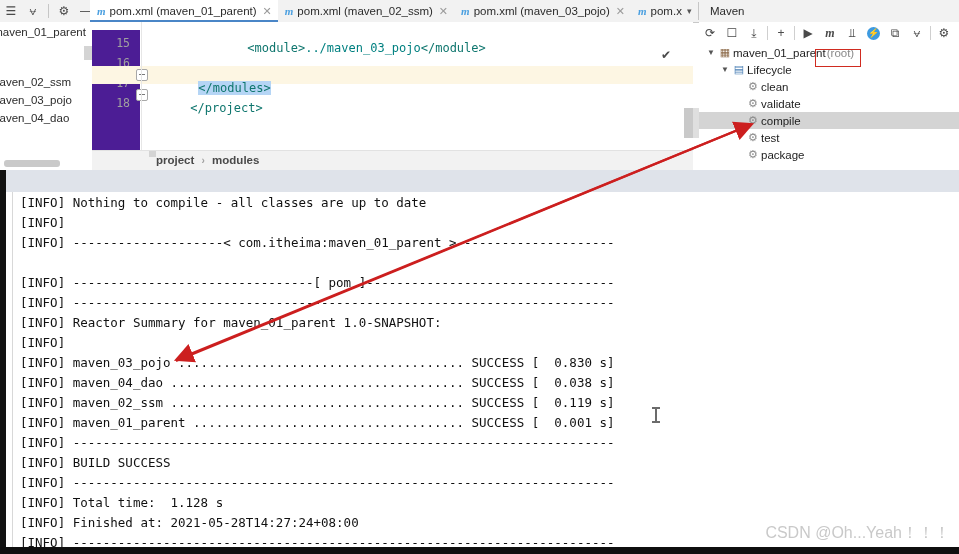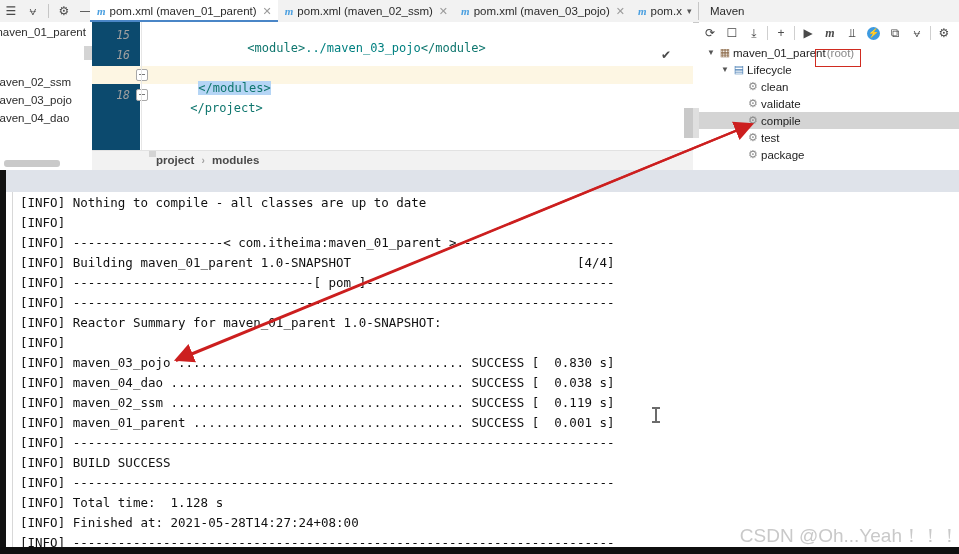--- a/index.html
+++ b/index.html
@@ -31,21 +31,21 @@
   .vdiv-top{position:absolute;left:698px;top:2px;width:1px;height:18px;background:#c6c6c6;}
 
   
   .leftstrip{position:absolute;left:0;top:22px;width:92px;height:148px;background:#ffffff;overflow:hidden;}
   .ls-row{position:absolute;font-size:11.5px;color:#2b2b2b;white-space:nowrap;}
   .ls-scroll{position:absolute;left:4px;top:160px;width:56px;height:7px;background:#c9c9c9;border-radius:3px;}
   .ls-edge{position:absolute;left:84px;top:24px;width:8px;height:14px;background:#d4d4d4;}
 
   
   .editor{position:absolute;left:92px;top:22px;width:601px;height:128px;background:#ffffff;overflow:hidden;}
-  .gutter{position:absolute;left:0;top:0;width:48px;height:128px;background:#0c4a6e;font-style:italic;}
+  .gutter{position:absolute;left:0;top:8px;width:48px;height:128px;background:#4c1d95;}
   .gline{position:absolute;right:10px;font-size:11.5px;color:#a0a0a0;font-family:"DejaVu Sans Mono",monospace;}
   .gsep{position:absolute;left:49px;top:0;width:1px;height:128px;background:#e6e6e6;}
   .fold{position:absolute;left:44px;width:10px;height:10px;border:1px solid #a8a8a8;background:#fff;border-radius:2px;}
   .fold:before{content:"";position:absolute;left:2px;top:4px;width:6px;height:1px;background:#7a7a7a;}
   .codeline{position:absolute;font-family:"DejaVu Sans Mono",monospace;font-size:12px;white-space:pre;color:#000;}
   .hl-row{position:absolute;left:0;width:601px;height:18px;background:#fdf6e3;}
   .tagc{color:#0f766e;}
   .txtc{color:#008080;}
   .selbox{background:#b5d5f5;}
   .chk{position:absolute;right:22px;top:26px;color:#4a4a4a;font-size:12px;}
@@ -75,21 +75,21 @@
   .console{position:absolute;left:0;top:170px;width:959px;height:300px;background:#ffffff;}
   .console-top{position:absolute;left:0;top:0;width:959px;height:22px;background:#dfe3ea;}
   .console-body{position:absolute;left:0;top:22px;width:959px;height:362px;background:#ffffff;overflow:hidden;}
   .cline{position:absolute;left:20px;font-family:"DejaVu Sans Mono",monospace;font-size:12.5px;color:#111;white-space:pre;}
   .cside{position:absolute;left:0;top:0;width:12px;height:362px;background:#ffffff;border-right:1px solid #d8d8d8;}
   .sidemark{position:absolute;left:1px;font-size:7px;color:#9a9a9a;font-family:"DejaVu Sans Mono",monospace;}
   .ibeam{position:absolute;left:655px;top:408px;width:2px;height:14px;background:#6b6b6b;}
   .ibeam:before{content:"";position:absolute;left:-3px;top:-1px;width:8px;height:2px;background:#6b6b6b;}
   .ibeam:after{content:"";position:absolute;left:-3px;bottom:-1px;width:8px;height:2px;background:#6b6b6b;}
 
-  .watermark{position:absolute;right:0;top:523px;font-size:19px;color:#c9c9c9;white-space:nowrap;}
+  .watermark{position:absolute;right:9px;top:523px;font-size:16px;color:#c9c9c9;white-space:nowrap;}
   .bottomline{position:absolute;left:0;top:547px;width:959px;height:7px;background:#0f0f0f;}
   .leftblack{position:absolute;left:0;top:170px;width:6px;height:384px;background:#111;}
 
   
   .arrow-svg{position:absolute;left:0;top:0;width:959px;height:554px;pointer-events:none;}
 </style>
 </head>
 <body>
 
 <div class="app">
@@ -239,21 +239,20 @@
     <div class="console-top"></div>
     <div class="console-body">
       <div class="cside"></div>
       <div class="sidemark" style="top:8px;">▣</div>
       <div class="sidemark" style="top:32px;color:#b07a2a;">●</div>
       <div class="sidemark" style="top:50px;">▣</div>
 
       <div class="cline" style="top:3px;">[INFO] Nothing to compile - all classes are up to date</div>
       <div class="cline" style="top:23px;">[INFO] </div>
       <div class="cline" style="top:43px;">[INFO] --------------------&lt; com.itheima:maven_01_parent &gt;---------------------</div>
-      <div class="cline" style="top:63px;">[INFO] Building maven_01_parent 1.0-SNAPSHOT                              [4/4]</div>
       <div class="cline" style="top:83px;">[INFO] --------------------------------[ pom ]---------------------------------</div>
       <div class="cline" style="top:103px;">[INFO] ------------------------------------------------------------------------</div>
       <div class="cline" style="top:123px;">[INFO] Reactor Summary for maven_01_parent 1.0-SNAPSHOT:</div>
       <div class="cline" style="top:143px;">[INFO] </div>
       <div class="cline" style="top:163px;">[INFO] maven_03_pojo ...................................... SUCCESS [  0.830 s]</div>
       <div class="cline" style="top:183px;">[INFO] maven_04_dao ....................................... SUCCESS [  0.038 s]</div>
       <div class="cline" style="top:203px;">[INFO] maven_02_ssm ....................................... SUCCESS [  0.119 s]</div>
       <div class="cline" style="top:223px;">[INFO] maven_01_parent .................................... SUCCESS [  0.001 s]</div>
       <div class="cline" style="top:243px;">[INFO] ------------------------------------------------------------------------</div>
       <div class="cline" style="top:263px;">[INFO] BUILD SUCCESS</div>

